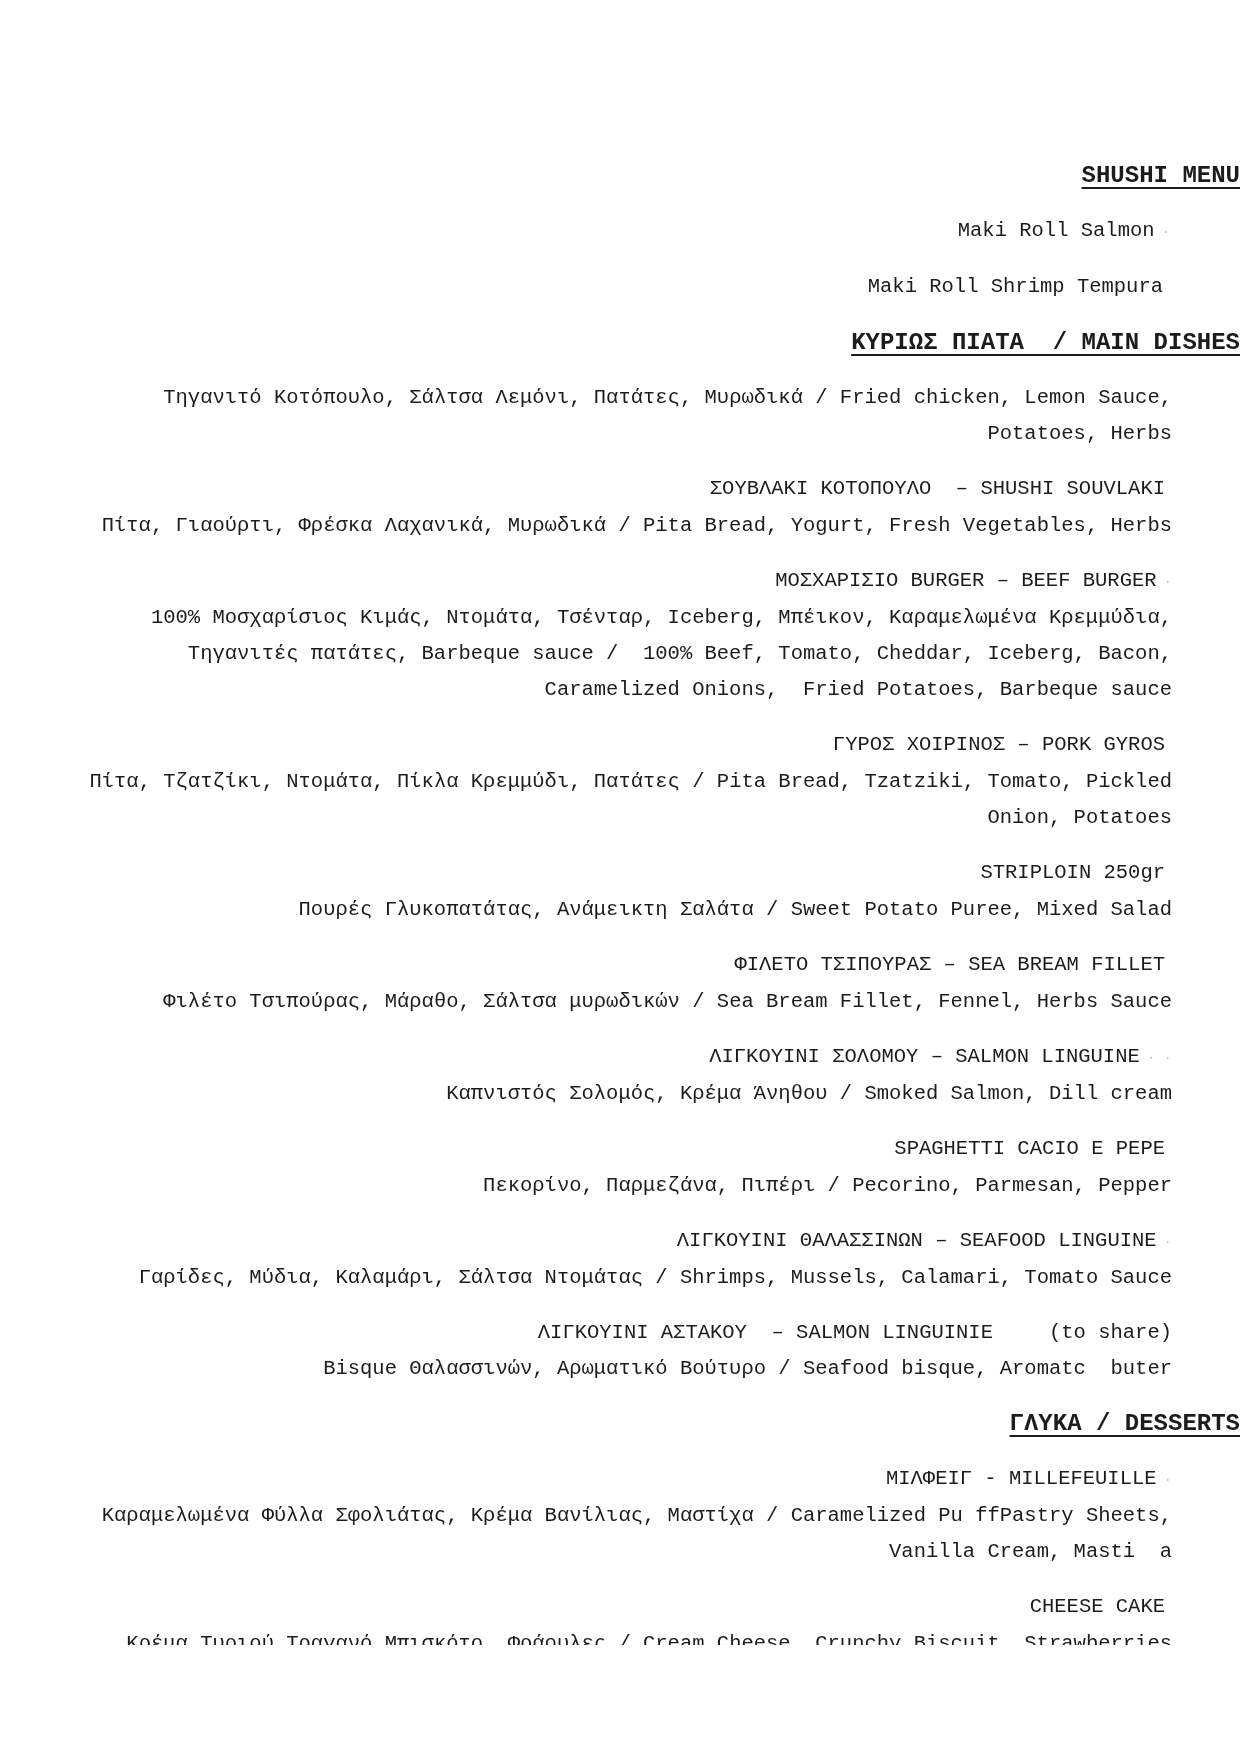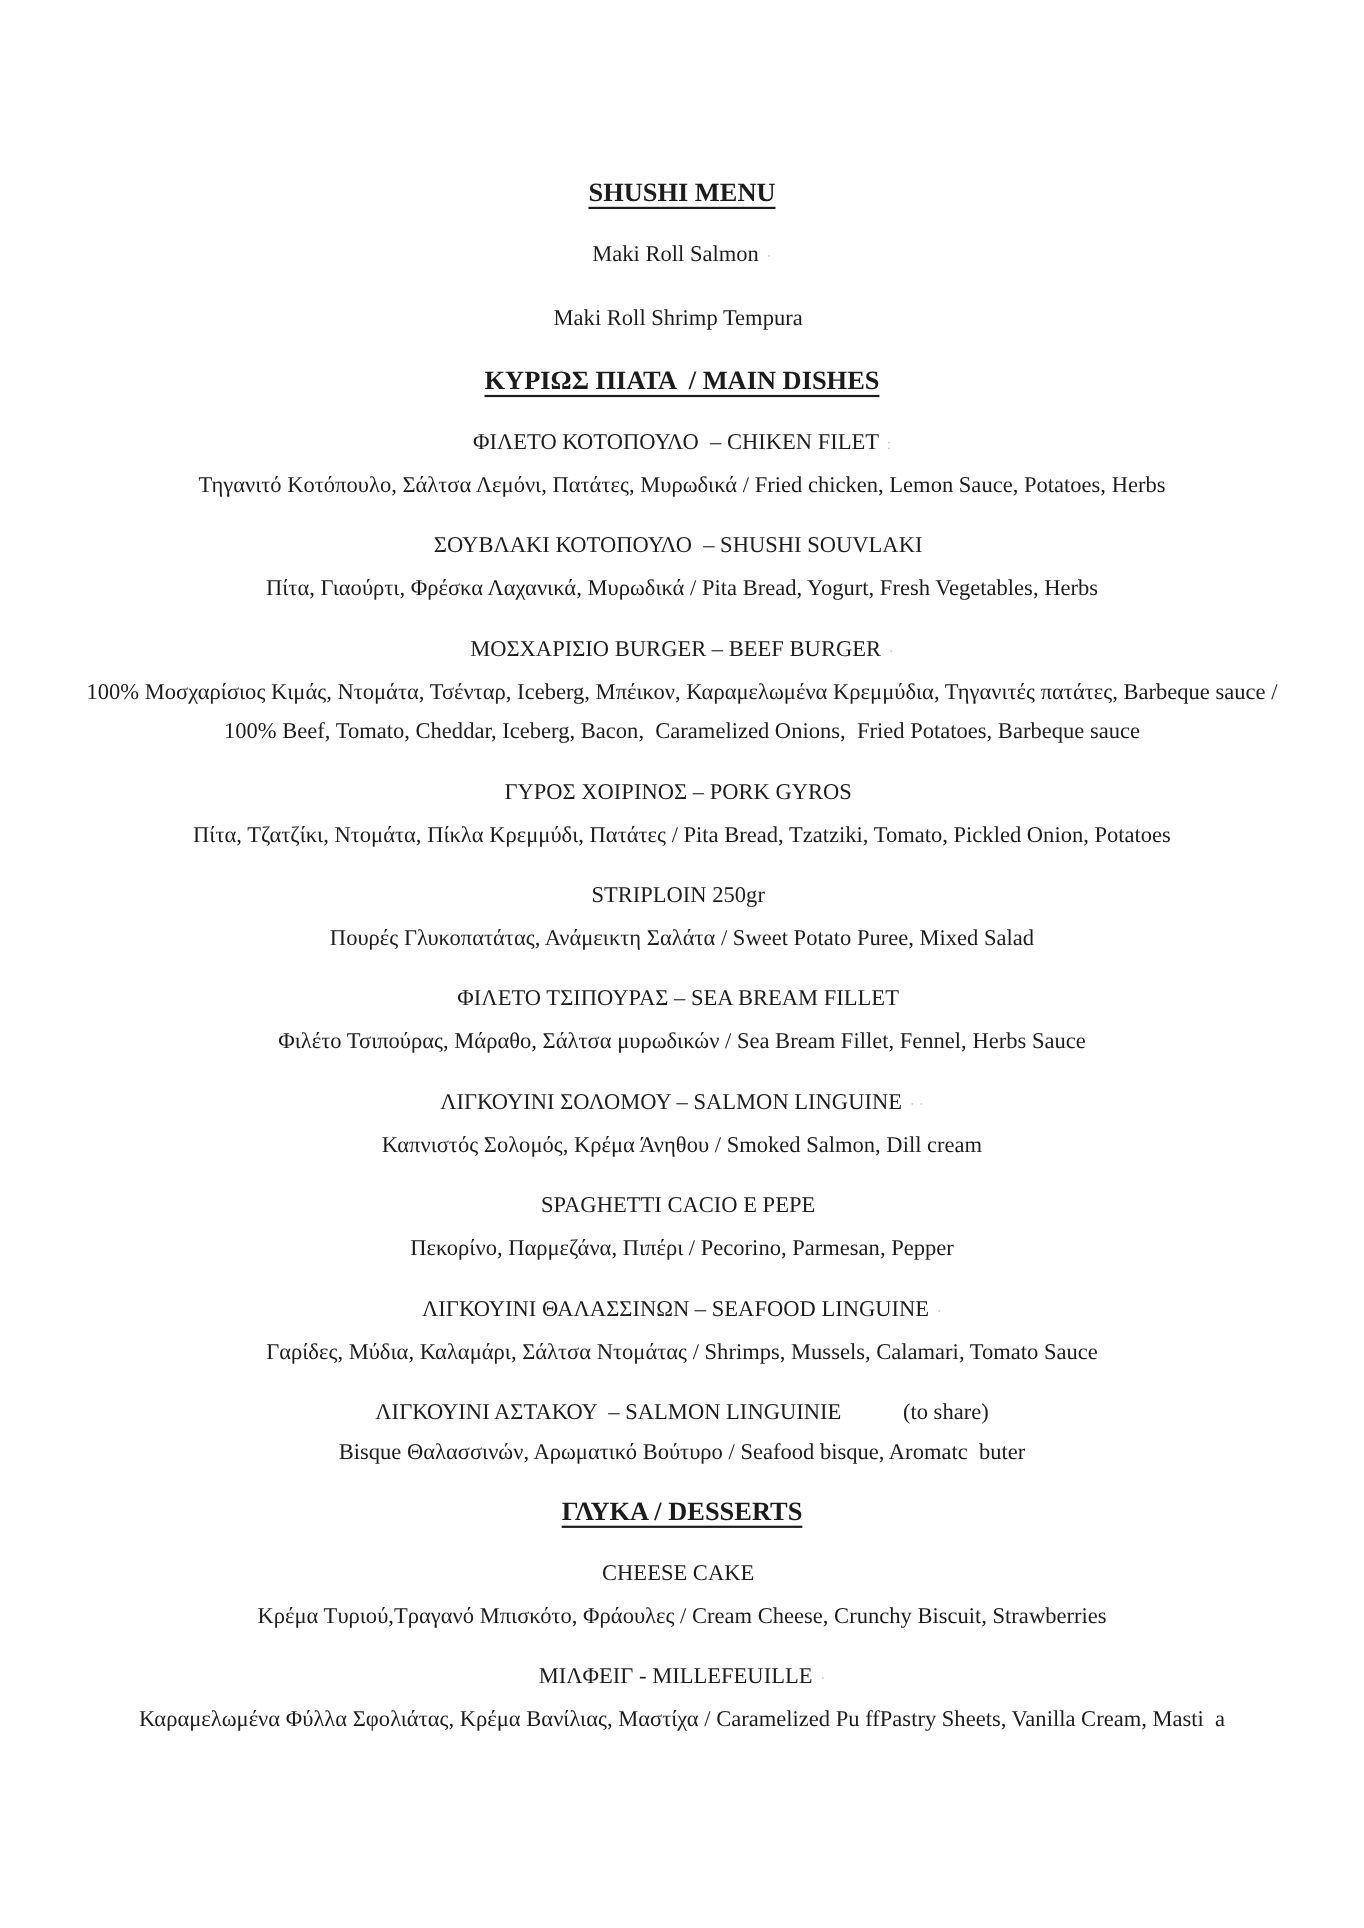--- a/index.html
+++ b/index.html
@@ -3,22 +3,22 @@
 <meta charset="utf-8">
 <style>
   html, body { margin: 0; padding: 0; background: #ffffff; }
   .page {
     position: relative;
     width: 1240px;
     height: 1645px;
     margin: 0 auto;
     background: #ffffff;
     color: #1c1c1c;
-    font-family: Liberation Serif, serif;
-    text-align: center;
+    font-family: Liberation Mono, monospace;
+    text-align: right;
     box-sizing: border-box;
     padding-top: 158px;
     overflow: hidden;
   }
   .doc-heading {
     font-size: 24px;
     font-weight: bold;
     line-height: 36px;
     margin: 0 0 19px 0;
   }
@@ -60,21 +60,20 @@
 
   <h1 class="doc-heading"><span class="u">SHUSHI MENU</span></h1>
 
   <p class="para"><span>Maki Roll Salmon</span><span class="artifact">·</span></p>
 
   <p class="para"><span>Maki Roll Shrimp Tempura</span><span class="artifact"></span></p>
 
   <h2 class="doc-heading"><span class="u">ΚΥΡΙΩΣ ΠΙΑΤΑ  / MAIN DISHES</span></h2>
 
   <div class="dish">
-    <div class="dish-title"><span>ΦΙΛΕΤΟ ΚΟΤΟΠΟΥΛΟ  – CHIKEN FILET</span><span class="artifact">:</span></div>
     <div class="dish-desc">Τηγανιτό Κοτόπουλο, Σάλτσα Λεμόνι, Πατάτες, Μυρωδικά / Fried chicken, Lemon Sauce, Potatoes, Herbs</div>
   </div>
 
   <div class="dish">
     <div class="dish-title"><span>ΣΟΥΒΛΑΚΙ ΚΟΤΟΠΟΥΛΟ  – SHUSHI SOUVLAKI</span><span class="artifact"></span></div>
     <div class="dish-desc">Πίτα, Γιαούρτι, Φρέσκα Λαχανικά, Μυρωδικά / Pita Bread, Yogurt, Fresh Vegetables, Herbs</div>
   </div>
 
   <div class="dish">
     <div class="dish-title"><span>ΜΟΣΧΑΡΙΣΙΟ BURGER – BEEF BURGER</span><span class="artifact">·</span></div>
@@ -112,22 +111,22 @@
   </div>
 
   <div class="dish">
     <div class="dish-title"><span>ΛΙΓΚΟΥΙΝΙ ΑΣΤΑΚΟΥ  – SALMON LINGUINIE</span><span class="note">(to share)</span></div>
     <div class="dish-desc">Bisque Θαλασσινών, Αρωματικό Βούτυρο / Seafood bisque, Aromatc  buter</div>
   </div>
 
   <h2 class="doc-heading heading-desserts"><span class="u">ΓΛΥΚΑ / DESSERTS</span></h2>
 
   <div class="dish">
-    <div class="dish-title"><span>CHEESE CAKE</span><span class="artifact"></span></div>
-    <div class="dish-desc">Κρέμα Τυριού,Τραγανό Μπισκότο, Φράουλες / Cream Cheese, Crunchy Biscuit, Strawberries</div>
+    <div class="dish-title"><span>ΜΙΛΦΕΙΓ - MILLEFEUILLE</span><span class="artifact">·</span></div>
+    <div class="dish-desc">Καραμελωμένα Φύλλα Σφολιάτας, Κρέμα Βανίλιας, Μαστίχα / Caramelized Pu ffPastry Sheets, Vanilla Cream, Masti  a</div>
   </div>
 
   <div class="dish">
-    <div class="dish-title"><span>ΜΙΛΦΕΙΓ - MILLEFEUILLE</span><span class="artifact">·</span></div>
-    <div class="dish-desc">Καραμελωμένα Φύλλα Σφολιάτας, Κρέμα Βανίλιας, Μαστίχα / Caramelized Pu ffPastry Sheets, Vanilla Cream, Masti  a</div>
+    <div class="dish-title"><span>CHEESE CAKE</span><span class="artifact"></span></div>
+    <div class="dish-desc">Κρέμα Τυριού,Τραγανό Μπισκότο, Φράουλες / Cream Cheese, Crunchy Biscuit, Strawberries</div>
   </div>
 
 </div>
 
 </body></html>

